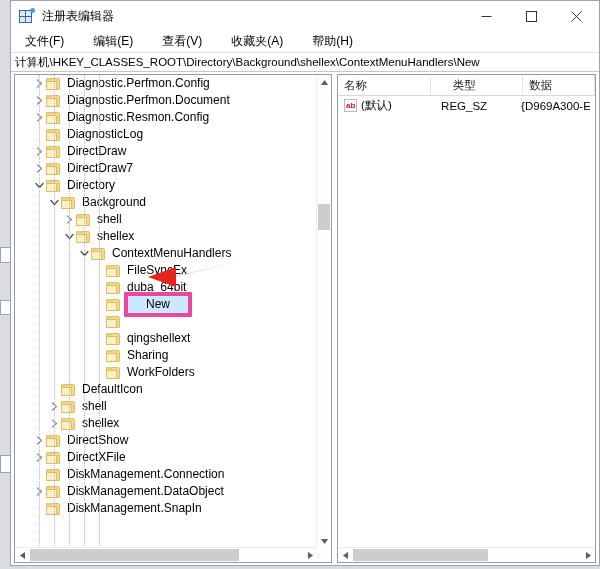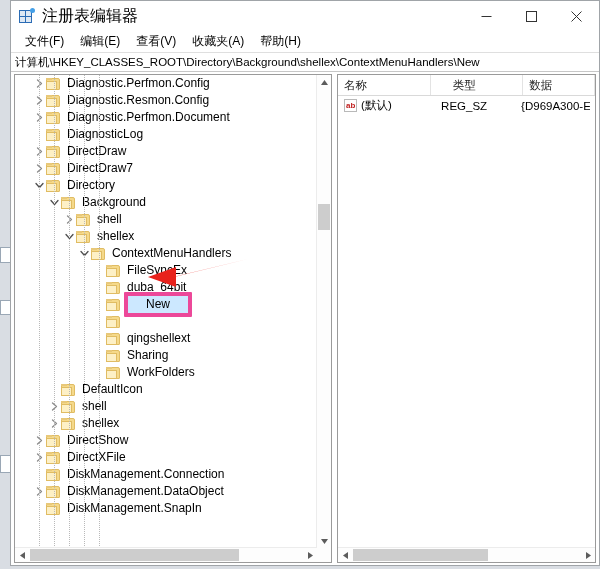--- a/index.html
+++ b/index.html
@@ -61,21 +61,21 @@
   #app-icon .g4 { left: 7px; top: 9px; }
   #app-icon .dot {
     position: absolute;
     right: 0; top: 0;
     width: 5px; height: 5px;
     border-radius: 50%;
     background: #44a0e8;
   }
   #title-text {
     margin-left: 7px;
-    font-size: 16px;
+    font-size: 12px;
     color: #000;
     white-space: nowrap;
   }
   #winbtns {
     position: absolute;
     right: 0; top: 0;
     height: 30px;
     display: flex;
   }
   .winbtn {
@@ -95,20 +95,21 @@
 
   
   #menubar {
     height: 21px;
     display: flex;
     align-items: center;
     padding-left: 6px;
     background: #ffffff;
     font-size: 12px;
     color: #000;
+    gap: 13px;
   }
   .menu-item {
     padding: 1px 8px;
     white-space: nowrap;
     cursor: default;
   }
 
   
   #addressbar {
     height: 18px;
@@ -413,34 +414,34 @@
               <span class="twist">
                 <svg width="7" height="9" viewBox="0 0 7 9">
                   <path d="M1.5 1 L5.5 4.5 L1.5 8" fill="none" stroke="#8a8a8a" stroke-width="1.3" stroke-linecap="round" stroke-linejoin="round"></path>
                 </svg>
               </span>
               <span class="folder">
                 <span class="back"></span>
                 <span class="tab"></span>
                 <span class="front"></span>
               </span>
+              <span class="tlabel">Diagnostic.Perfmon.Document</span>
+            </div>
+            <div class="tnode" style="padding-left: 18px;">
+              <span class="twist">
+                <svg width="7" height="9" viewBox="0 0 7 9">
+                  <path d="M1.5 1 L5.5 4.5 L1.5 8" fill="none" stroke="#8a8a8a" stroke-width="1.3" stroke-linecap="round" stroke-linejoin="round"></path>
+                </svg>
+              </span>
+              <span class="folder">
+                <span class="back"></span>
+                <span class="tab"></span>
+                <span class="front"></span>
+              </span>
               <span class="tlabel">Diagnostic.Resmon.Config</span>
-            </div>
-            <div class="tnode" style="padding-left: 18px;">
-              <span class="twist">
-                <svg width="7" height="9" viewBox="0 0 7 9">
-                  <path d="M1.5 1 L5.5 4.5 L1.5 8" fill="none" stroke="#8a8a8a" stroke-width="1.3" stroke-linecap="round" stroke-linejoin="round"></path>
-                </svg>
-              </span>
-              <span class="folder">
-                <span class="back"></span>
-                <span class="tab"></span>
-                <span class="front"></span>
-              </span>
-              <span class="tlabel">Diagnostic.Perfmon.Document</span>
             </div>
             <div class="tnode" style="padding-left: 18px;">
               <span class="twist"></span>
               <span class="folder">
                 <span class="back"></span>
                 <span class="tab"></span>
                 <span class="front"></span>
               </span>
               <span class="tlabel">DiagnosticLog</span>
             </div>

